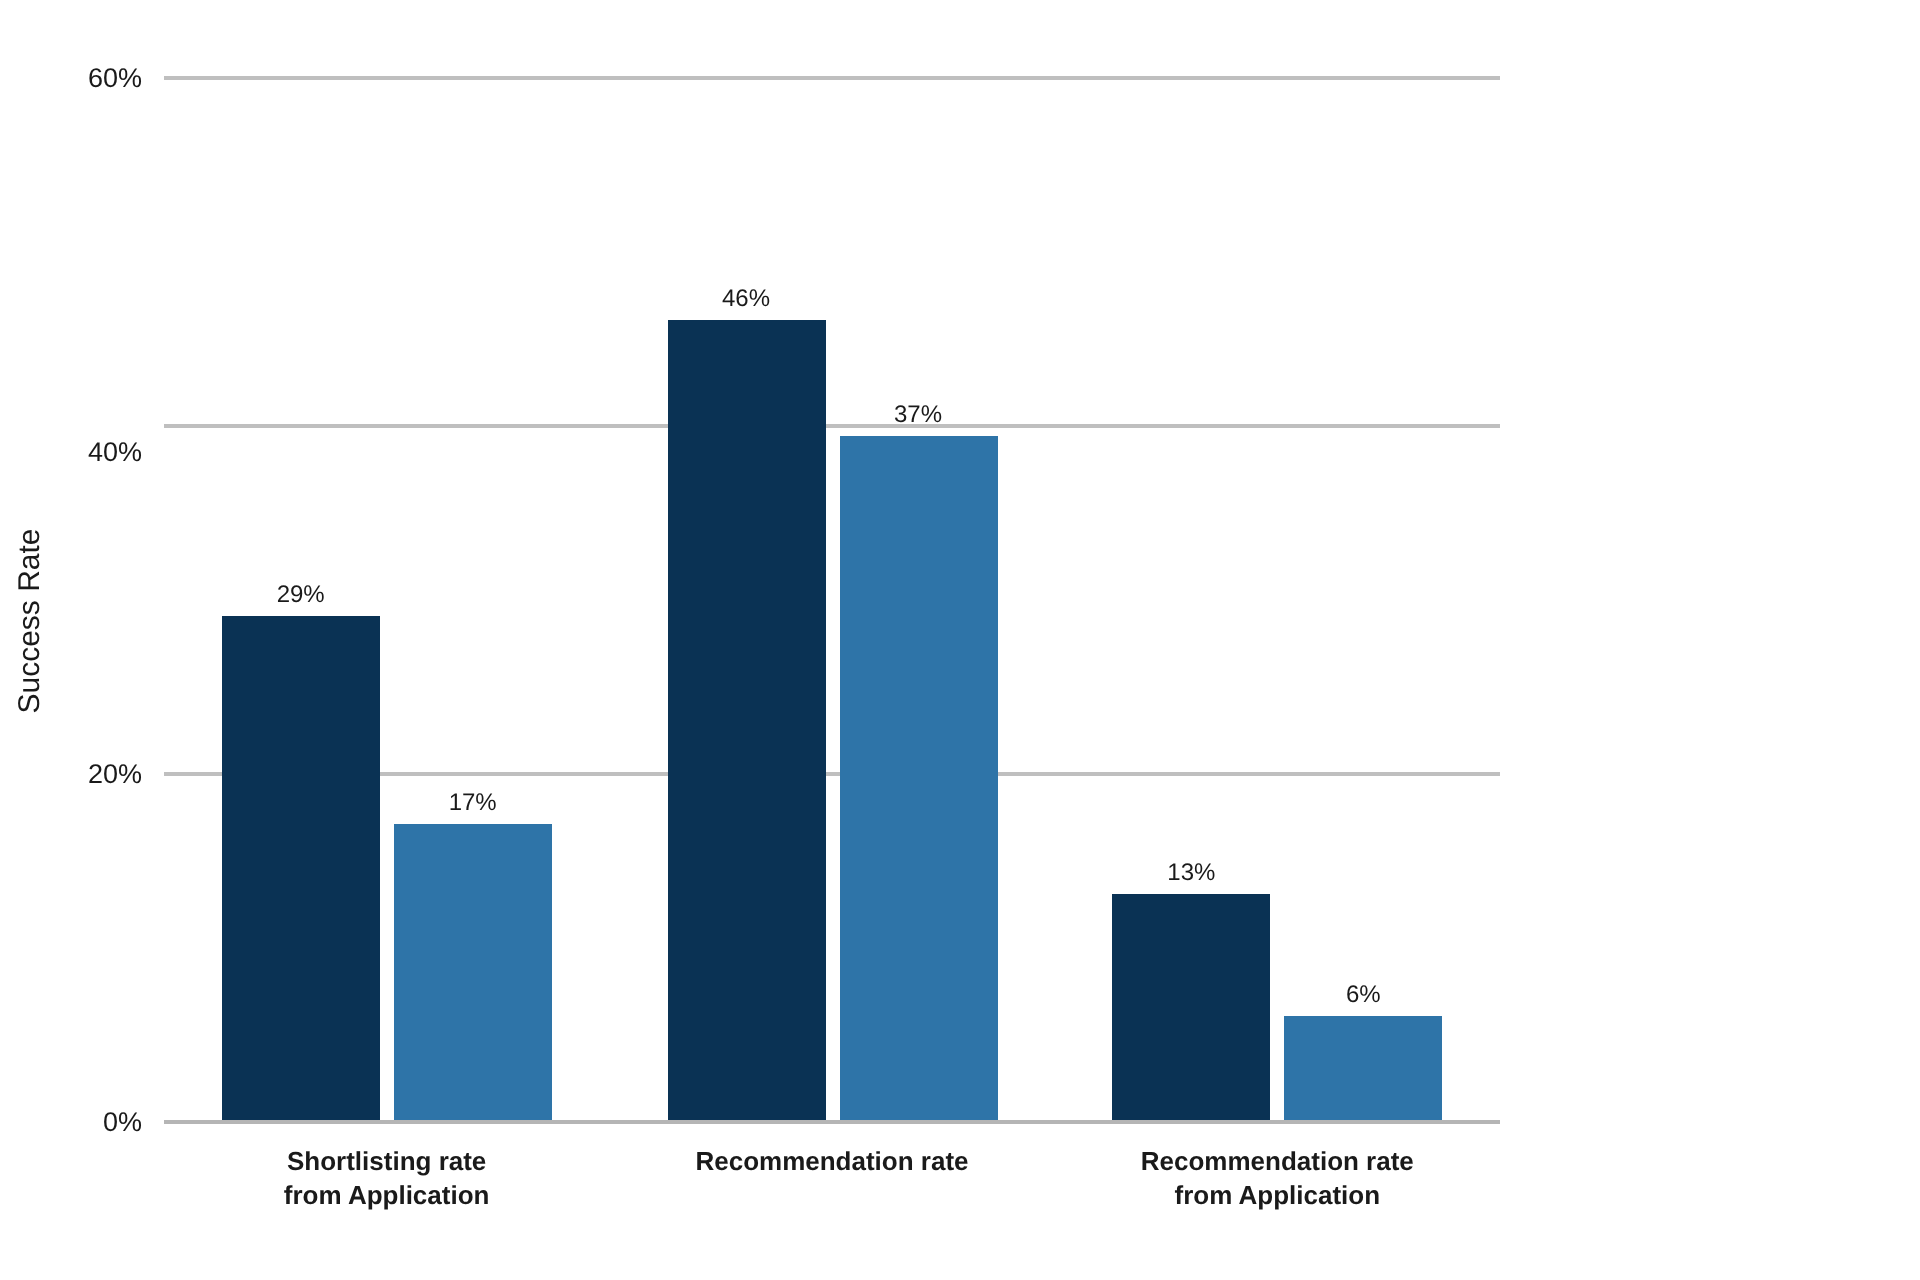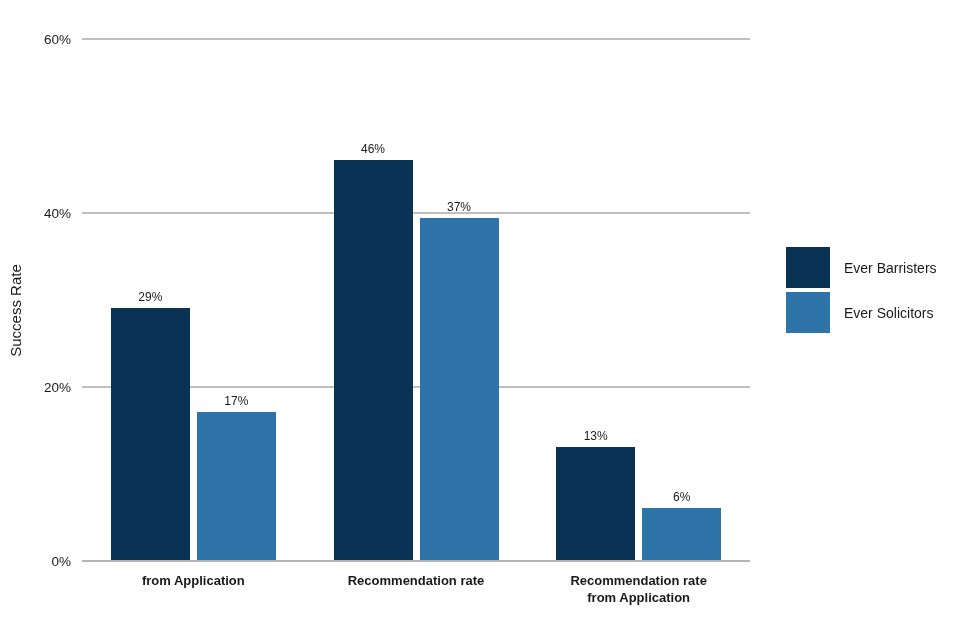--- a/index.html
+++ b/index.html
@@ -140,21 +140,21 @@
 
   <div id="plot-area">
     <div id="gridlines">
         <div class="gridline baseline" style="top: 522px;">
           <span class="tick-label" style="top: 1px;">0%</span>
         </div>
         <div class="gridline" style="top: 348px;">
           <span class="tick-label" style="top: 1px;">20%</span>
         </div>
         <div class="gridline" style="top: 174px;">
-          <span class="tick-label" style="top: 1px;">40%</span>
+          <span class="tick-label" style="top: 14px;">40%</span>
         </div>
         <div class="gridline" style="top: 0px;">
           <span class="tick-label" style="top: 1px; text-align: center;">60%</span>
         </div>
       </div>
     <div id="bars">
         <div class="bar series-0" style="left: 28.8333px; width: 79px; height: 252.3px; background: rgb(10, 50, 84);">
           <span class="bar-value">29%</span>
         </div>
         <div class="bar series-1" style="left: 114.833px; width: 79px; height: 147.9px; background: rgb(46, 116, 168);">
@@ -170,35 +170,26 @@
           <span class="bar-value">13%</span>
         </div>
         <div class="bar series-1" style="left: 560.167px; width: 79px; height: 52.2px; background: rgb(46, 116, 168);">
           <span class="bar-value">6%</span>
         </div>
       </div>
   </div>
 
   <div id="category-labels">
       <div class="cat-label" style="left: 83.3333px; width: 220px;">
+        <span class="line">Shortlisting rate</span>
         <span class="line">from Application</span>
       </div>
       <div class="cat-label" style="left: 306px; width: 220px;">
         <span class="line">Recommendation rate</span>
       </div>
       <div class="cat-label" style="left: 528.667px; width: 220px;">
         <span class="line">Recommendation rate</span>
         <span class="line">from Application</span>
       </div>
     </div>
 
-  <div id="legend">
-      <div class="legend-row">
-        <span class="legend-swatch series-0" style="background: rgb(10, 50, 84);"></span>
-        <span class="legend-text">Ever Barristers</span>
-      </div>
-      <div class="legend-row">
-        <span class="legend-swatch series-1" style="background: rgb(46, 116, 168);"></span>
-        <span class="legend-text">Ever Solicitors</span>
-      </div>
-    </div>
 
 </div>
 
 </body></html>

